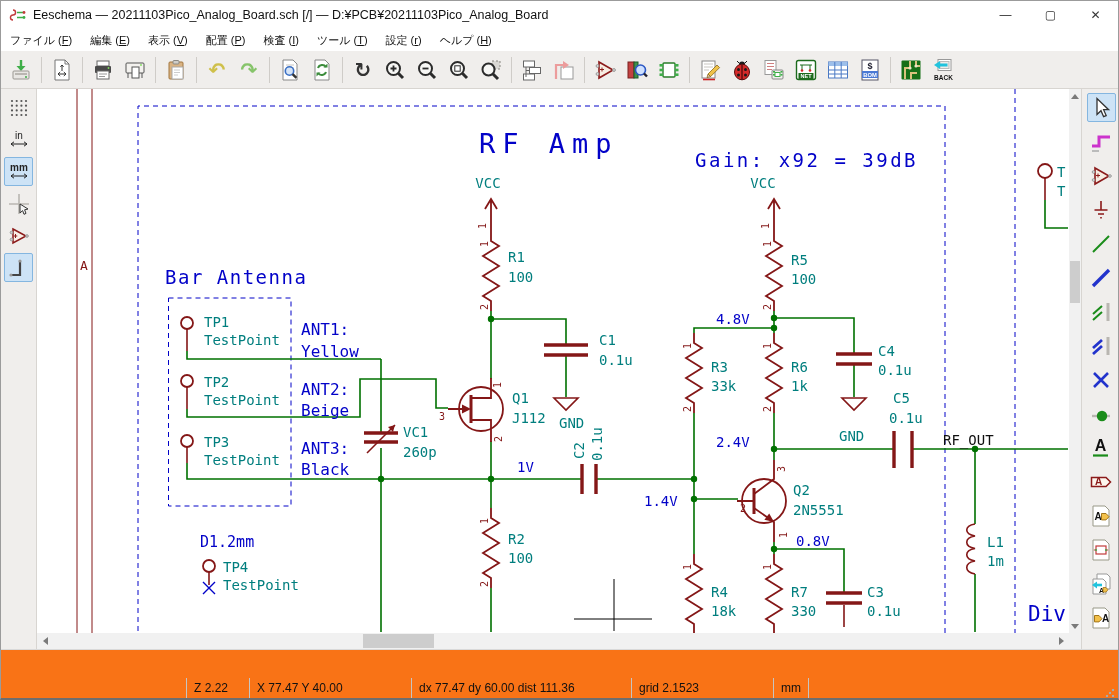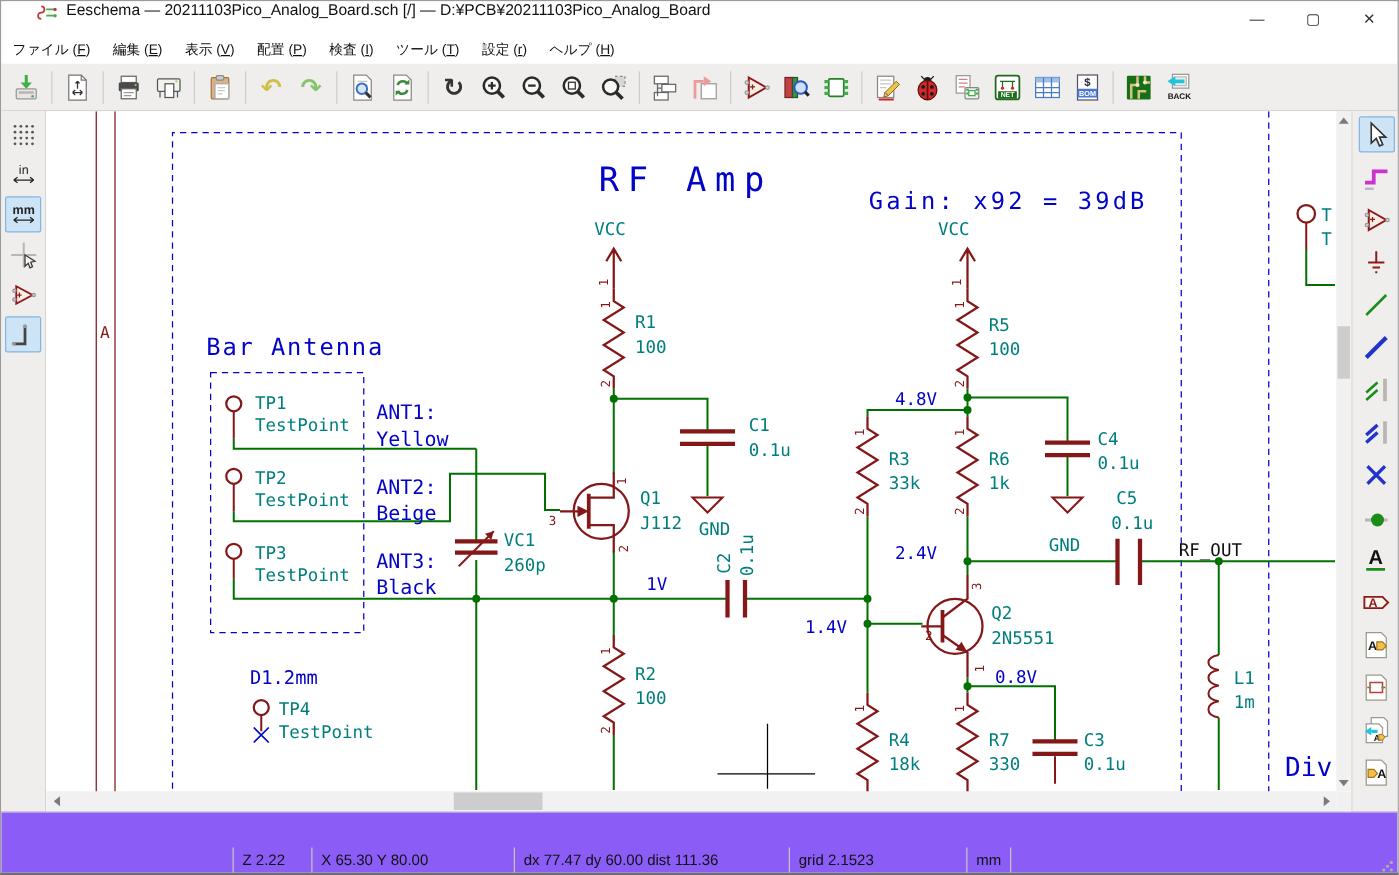--- a/index.html
+++ b/index.html
@@ -2,21 +2,21 @@
 <html><head>
 <meta charset="utf-8">
 <style>
   * { margin:0; padding:0; box-sizing:border-box; }
   body { font-family:"Liberation Sans", sans-serif; background:#888; }
   #app { position:relative; width:1119px; height:700px; background:#fff;
          border:1px solid #9b9b9b; border-bottom:2px solid #6e6e6e; overflow:hidden; }
 
   
   .titlebar { position:absolute; left:0; top:0; width:100%; height:28px; background:#fff;
-              display:flex; align-items:flex-start;padding-left:20px; }
+              display:flex; align-items:center; }
   .titlebar .appicon { width:18px; height:18px; margin:0 6px 0 8px; flex:none; }
   .titlebar .title { font-size:12.5px; color:#111; white-space:nowrap; }
   .wbtns { position:absolute; right:0; top:0; height:28px; display:flex; }
   .wbtn { width:45px; height:28px; display:flex; align-items:center; justify-content:center;
           font-size:12px; color:#333; cursor:default; }
 
   
   .menubar { position:absolute; left:0; top:28px; width:100%; height:22px; background:#fff;
              display:flex; align-items:center; font-size:11px; color:#111; }
   .mitem { padding:0 9px; line-height:22px; white-space:nowrap; }
@@ -56,21 +56,21 @@
   .tri.r { border-top:4px solid transparent; border-bottom:4px solid transparent; border-left:5px solid #7a7a7a; }
   .tri.u { border-left:4px solid transparent; border-right:4px solid transparent; border-bottom:5px solid #7a7a7a; }
   .tri.d { border-left:4px solid transparent; border-right:4px solid transparent; border-top:5px solid #7a7a7a; }
   .vscroll { position:absolute; left:1068px; top:88px; width:12px; height:544px; background:#f1f1f1; z-index:5; }
   .vthumb { position:absolute; left:1px; top:172px; width:10px; height:42px; background:#cdcdcd; }
   .varrow { position:absolute; left:0; width:12px; height:14px; display:flex; align-items:center; justify-content:center; }
   .varrow.up { top:0; } .varrow.down { bottom:0; }
   .scorner { position:absolute; left:1068px; top:632px; width:12px; height:16px; background:#f1f1f1; z-index:5; }
 
   
-  .statusbar { position:absolute; left:0; top:648px; width:100%; height:52px; background:#8b5cf6;
+  .statusbar { position:absolute; left:0; top:648px; width:100%; height:52px; background:#f97316;
                border-top:1px solid #d9d9d9; font-size:12px; color:#111; }
   .ssep { position:absolute; top:28px; width:1px; height:22px; background:#c6c4c1; }
   .sfield { position:absolute; top:31px; white-space:nowrap; }
   .grip { position:absolute; right:3px; bottom:3px; width:10px; height:10px;
           background:
             radial-gradient(circle at 2px 8px, #aaa 1px, transparent 1.6px),
             radial-gradient(circle at 8px 8px, #aaa 1px, transparent 1.6px),
             radial-gradient(circle at 8px 2px, #aaa 1px, transparent 1.6px),
             radial-gradient(circle at 5px 5px, #aaa 1px, transparent 1.6px); }
 </style>
@@ -710,20 +710,20 @@
   <div class="scorner"></div>
 
   <div class="statusbar">
     <div class="ssep" style="left:185px"></div>
     <div class="ssep" style="left:248px"></div>
     <div class="ssep" style="left:410px"></div>
     <div class="ssep" style="left:630px"></div>
     <div class="ssep" style="left:772px"></div>
     <div class="ssep" style="left:807px"></div>
     <div class="sfield" style="left:193px">Z 2.22</div>
-    <div class="sfield" style="left:256px">X 65.30  Y 80.00</div>
+    <div class="sfield" style="left:256px">X 77.47  Y 40.00</div>
     <div class="sfield" style="left:418px">dx 77.47  dy 60.00  dist 111.36</div>
     <div class="sfield" style="left:638px">grid 2.1523</div>
     <div class="sfield" style="left:780px">mm</div>
     <div class="grip"></div>
   </div>
 
 </div>
 
 </body></html>

